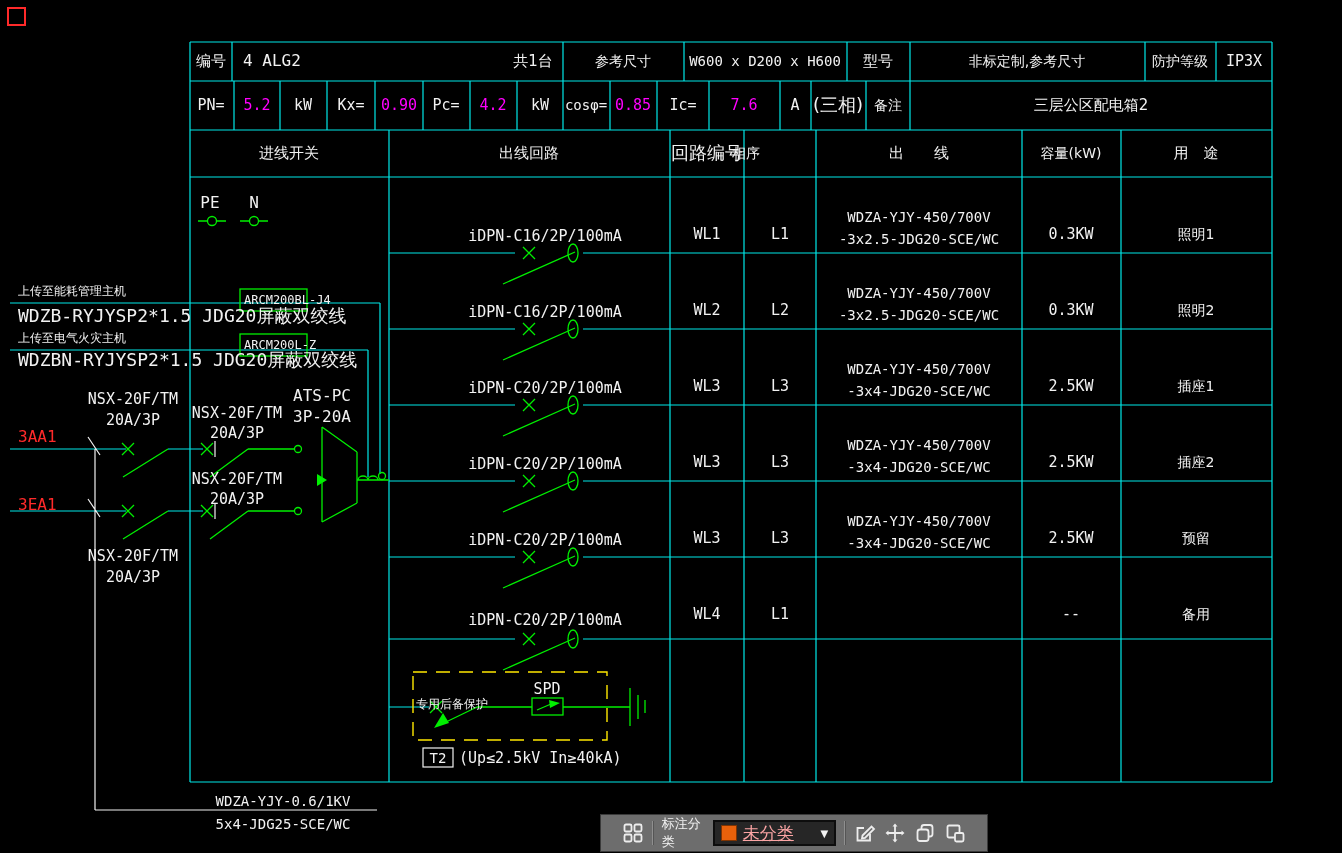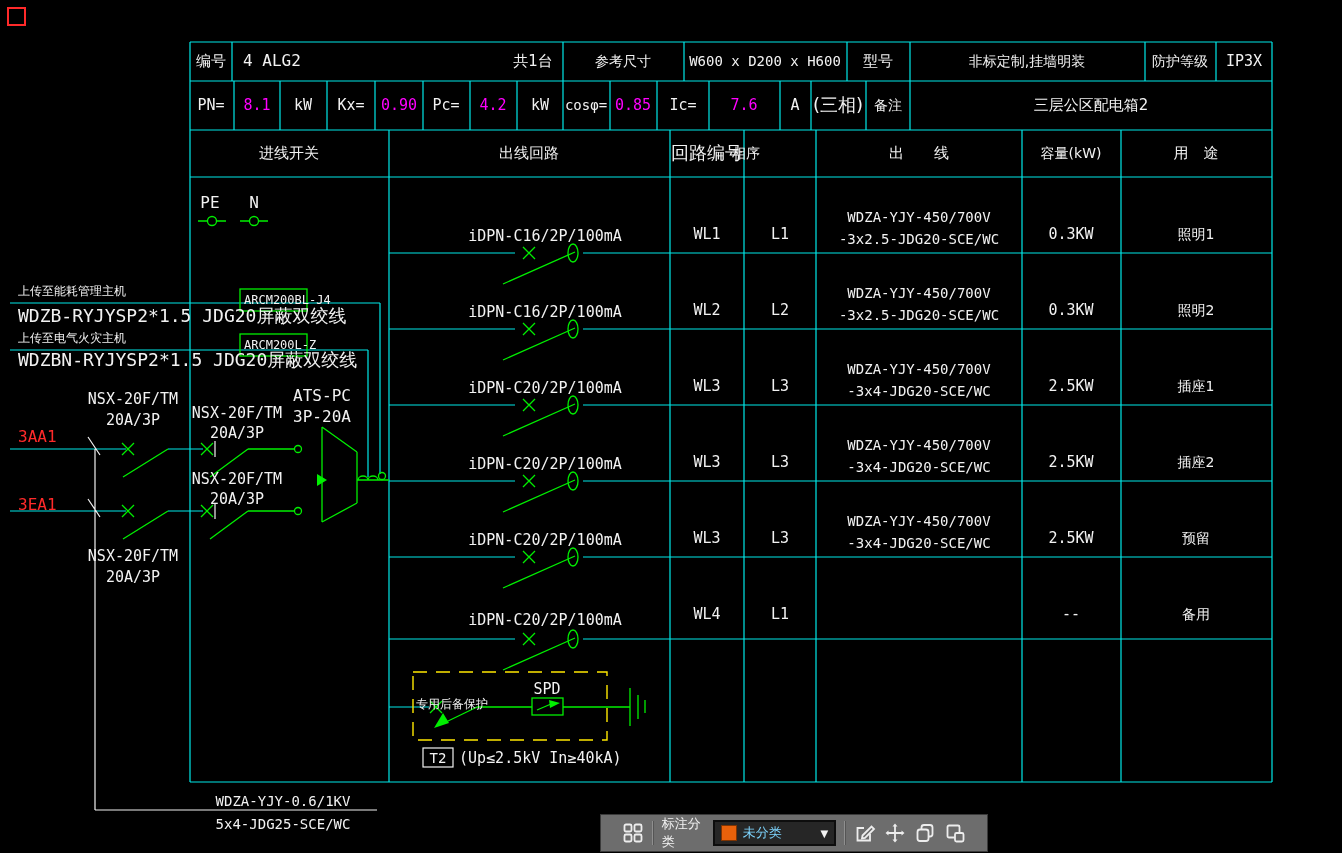--- a/index.html
+++ b/index.html
@@ -18,21 +18,21 @@
   
   #toolbar{position:absolute;left:600px;top:814px;width:388px;height:38px;
            background:#6d6d6d;border:1px solid #3a3a3a;display:flex;align-items:center;
            gap:8px;padding:0 21px;box-sizing:border-box;}
   .tb-sep{width:1px;height:24px;background:#8f8f8f;border-right:1px solid #555;}
   .tb-btn{display:flex;align-items:center;justify-content:center;width:26px;height:28px;cursor:pointer;}
   #dropdown{display:flex;align-items:center;gap:6px;width:146px;height:26px;
             background:#262626;border:2px solid #0d0d0d;box-sizing:border-box;
             padding:0 6px;cursor:pointer;}
   #dd-swatch{width:14px;height:14px;background:#e8610b;border:1px solid #7e3403;}
-  #dd-label{color:#7dd3fc;font-size:13px;flex:1;}
+  #dd-label{color:#fca5a5;font-size:17px;flex:1;text-decoration:underline;}
   #dd-caret{color:#f2f2f2;font-size:10px;}
   #tb-label{color:#f2f2f2;font-size:13px;}
 </style>
 </head>
 <body>
 
 <div id="stage">
 
   <svg class="layer" width="1342" height="853">
     <defs>
@@ -115,26 +115,26 @@
 
     <rect x="423" y="748" width="30" height="19" fill="none" stroke="#f2f2f2" stroke-width="1.2"></rect>
   </svg>
 
   <div class="t cjk s15" style="left:211px;top:61px">编号</div>
   <div class="t tl mono s16" style="left:243px;top:61px">4 ALG2</div>
   <div class="t cjk s15" style="left:533px;top:61px">共1台</div>
   <div class="t cjk s14" style="left:623px;top:61px">参考尺寸</div>
   <div class="t mono s14" style="left:765px;top:61px">W600 x D200 x H600</div>
   <div class="t cjk s15" style="left:878px;top:61px">型号</div>
-  <div class="t cjk s14" style="left:1027px;top:61px">非标定制,挂墙明装</div>
+  <div class="t cjk s14" style="left:1027px;top:61px">非标定制,参考尺寸</div>
   <div class="t cjk s14" style="left:1180px;top:61px">防护等级</div>
   <div class="t mono s15" style="left:1244px;top:61px">IP3X</div>
 
   <div class="t mono s15" style="left:211px;top:105px">PN=</div>
-  <div class="t mono s15 mag" style="left:257px;top:105px">8.1</div>
+  <div class="t mono s15 mag" style="left:257px;top:105px">5.2</div>
   <div class="t mono s15" style="left:303px;top:105px">kW</div>
   <div class="t mono s15" style="left:351px;top:105px">Kx=</div>
   <div class="t mono s15 mag" style="left:399px;top:105px">0.90</div>
   <div class="t mono s15" style="left:446px;top:105px">Pc=</div>
   <div class="t mono s15 mag" style="left:493px;top:105px">4.2</div>
   <div class="t mono s15" style="left:540px;top:105px">kW</div>
   <div class="t mono s14" style="left:586px;top:105px">cosφ=</div>
   <div class="t mono s15 mag" style="left:633px;top:105px">0.85</div>
   <div class="t mono s15" style="left:683px;top:105px">Ic=</div>
   <div class="t mono s15 mag" style="left:744px;top:105px">7.6</div>

